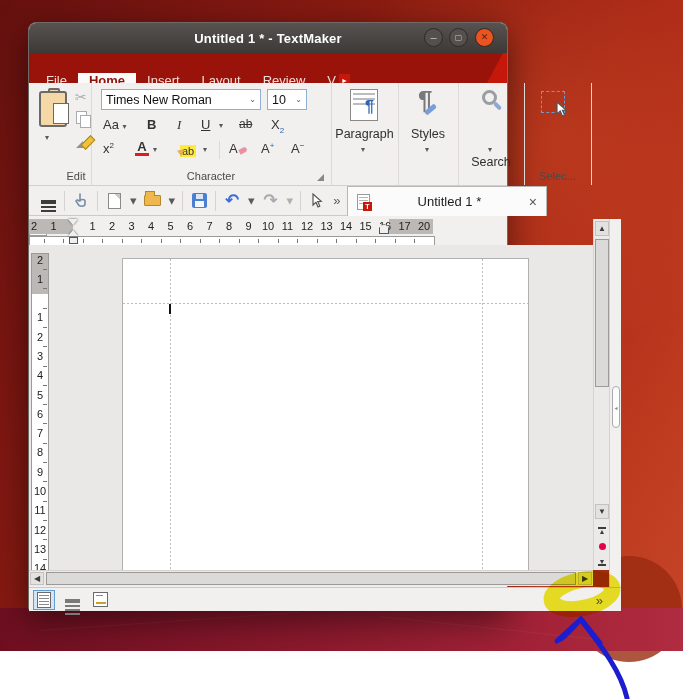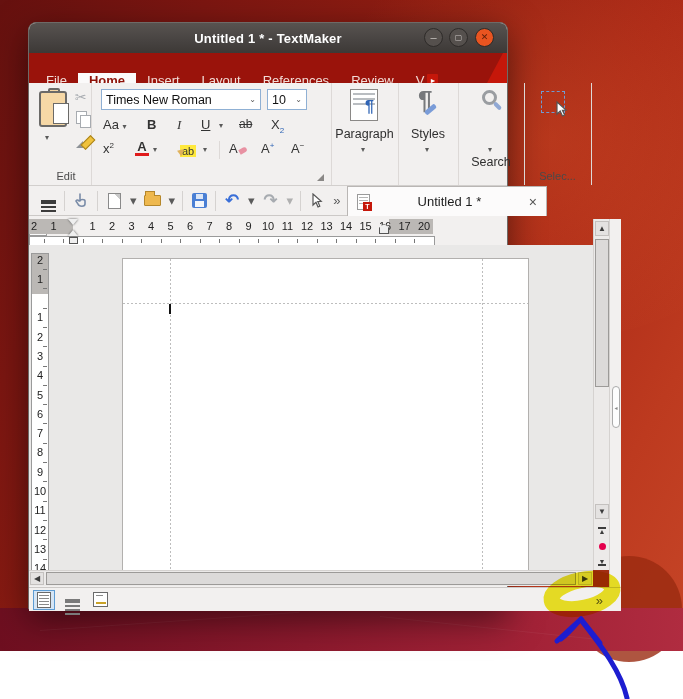--- a/index.html
+++ b/index.html
@@ -212,23 +212,20 @@
           <div class="menu-tab active">
             <span>Home</span>
           </div>
           <div class="menu-tab">
             <span>Insert</span>
           </div>
           <div class="menu-tab">
             <span>Layout</span>
           </div>
           <div class="menu-tab">
-            <span>References</span>
-          </div>
-          <div class="menu-tab">
             <span>Review</span>
           </div>
           <div class="menu-tab">
             <span>V</span>
             <span class="menu-overflow">►</span>
           </div>
         </div>
       <span id="menu-help" class="abs">?</span>
       <span id="menu-collapse" class="abs">^</span>
     </div>
@@ -320,21 +317,22 @@
 
       <div class="abs" style="left:495px;top:0;width:67px;height:84px;">
         <div class="abs" style="left:17px;top:8px;">
           <div id="select-box"></div>
           <svg class="abs" style="left:14px;top:10px;" width="14" height="16" viewBox="0 0 14 16">
             <polygon points="2,1 2,13 5.2,10 7.5,15 9.6,14 7.4,9.3 11,9" fill="#fff" stroke="#555" stroke-width="1.2"></polygon>
           </svg>
         </div>
       </div>
 
-      <div class="grp-label abs" style="left:6px;width:62px;">Edit</div>
+      <div class="grp-label abs" style="left:16px;width:62px;">Edit</div>
+      <div class="grp-label abs" style="left:62px;width:240px;">Character</div>
       <div class="corner-tri abs" style="left:288px;"></div>
       <div class="grp-label abs" style="left:495px;width:67px;">Selec...</div>
     </div>
 
     <div id="toolbar" class="abs">
       <div id="hamburger" class="tico">
           <div>
             <div></div>
             <div></div>
             <div></div>

